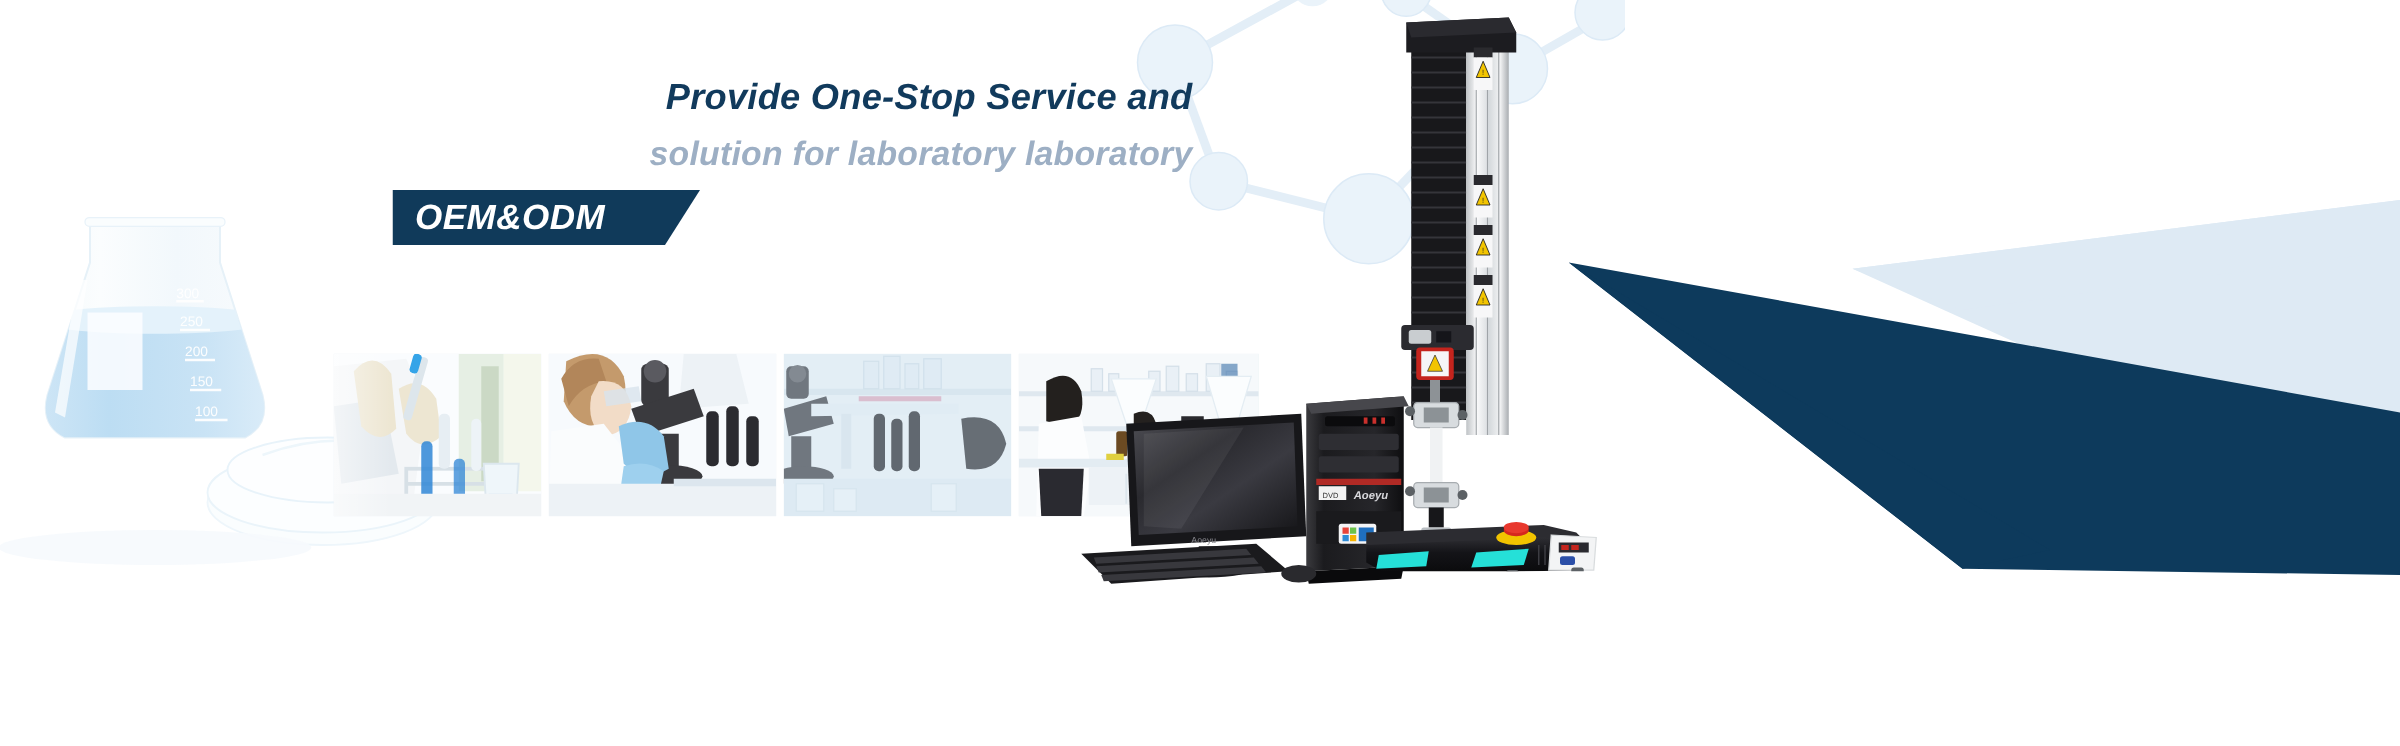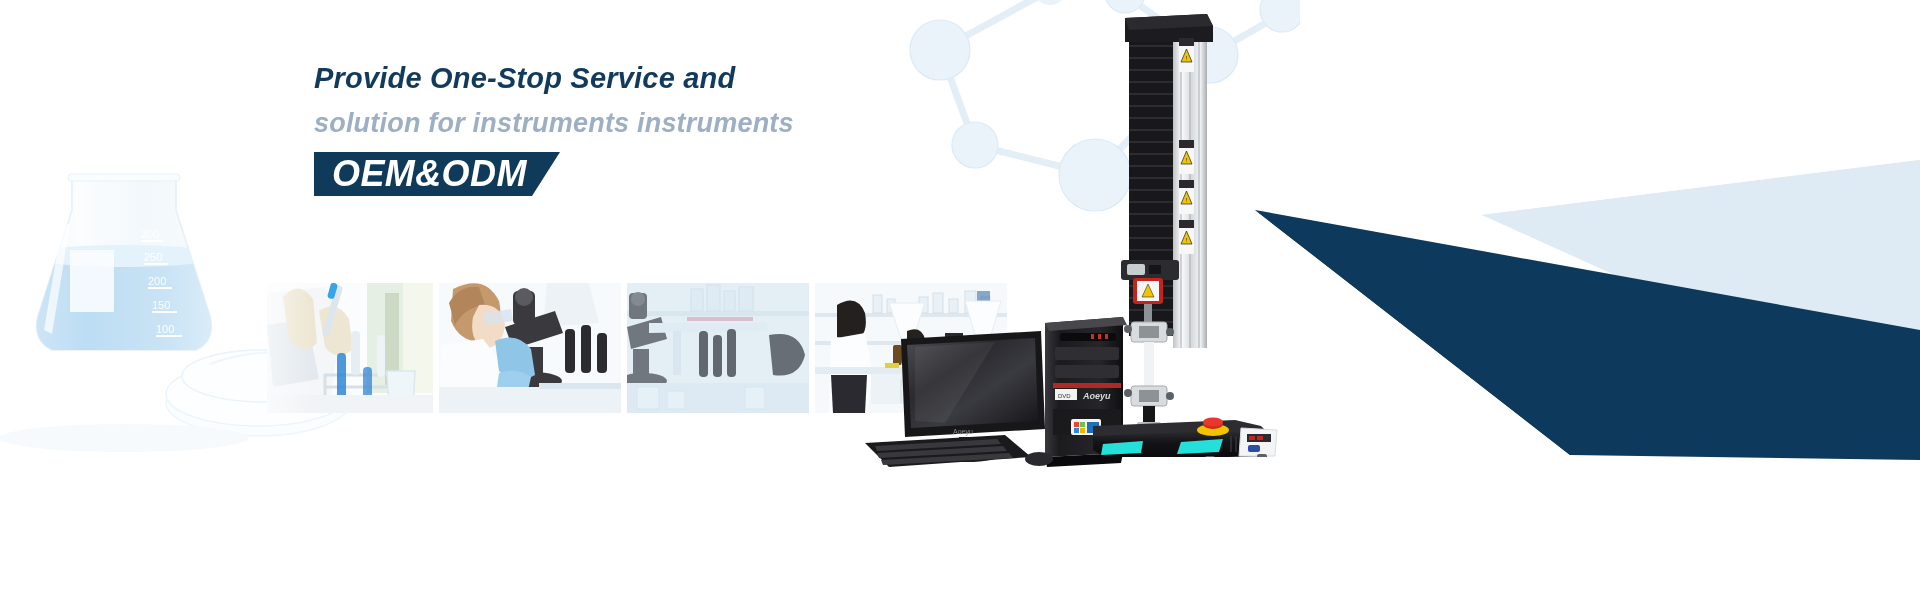--- a/index.html
+++ b/index.html
@@ -72,21 +72,21 @@
     height: 44px;
     width: 246px;
   }
   .badge-shape {
     position: absolute;
     inset: 0;
   }
   .badge-text {
     position: absolute;
     left: 18px; top: 7px;
-    font-size: 36px;
+    font-size: 28px;
     font-weight: bold;
     font-style: italic;
     color: #ffffff;
     letter-spacing: 0.4px;
     line-height: 30px;
     white-space: nowrap;
   }
 
   
   .photo-strip {
@@ -116,21 +116,21 @@
     left: 855px; top: 317px;
     width: 310px; height: 155px;
   }
   .testing-machine {
     position: absolute;
     left: 1085px; top: 12px;
     width: 215px; height: 445px;
   }
 
   
-  .nodrag { user-select: none; }
+  .nodrag { user-select: none; text-align: right; }
 </style>
 </head>
 <body>
 
 <div id="banner">
 
   <div class="molecule-layer">
     <svg width="420" height="290" viewBox="0 0 420 290">
       <g stroke="#E3EEF7" stroke-width="7" fill="none">
         <path d="M60 90 L170 30"></path>
@@ -230,21 +230,21 @@
         <ellipse cx="96" cy="30" rx="80" ry="26" fill="#FDFEFF" stroke="#E8F3FA" stroke-width="1.5"></ellipse>
         <path d="M44 18 Q110 -6 168 20" stroke="#EDF6FB" stroke-width="2" fill="none"></path>
       </g>
 
       <ellipse cx="130" cy="330" rx="125" ry="14" fill="#F6FAFD" opacity="0.9"></ellipse>
     </svg>
   </div>
 
   <div class="headline-block">
     <div class="headline-1 nodrag">Provide One-Stop Service and</div>
-    <div class="headline-2 nodrag">solution for instruments instruments</div>
+    <div class="headline-2 nodrag">solution for laboratory laboratory</div>
 
     <div class="badge-wrap">
       <svg class="badge-shape" width="246" height="44" viewBox="0 0 246 44">
         <polygon points="0,0 246,0 218,44 0,44" fill="#103A5A"></polygon>
       </svg>
       <span class="badge-text nodrag">OEM&amp;ODM</span>
     </div>
   </div>
 
   <div class="photo-strip">

